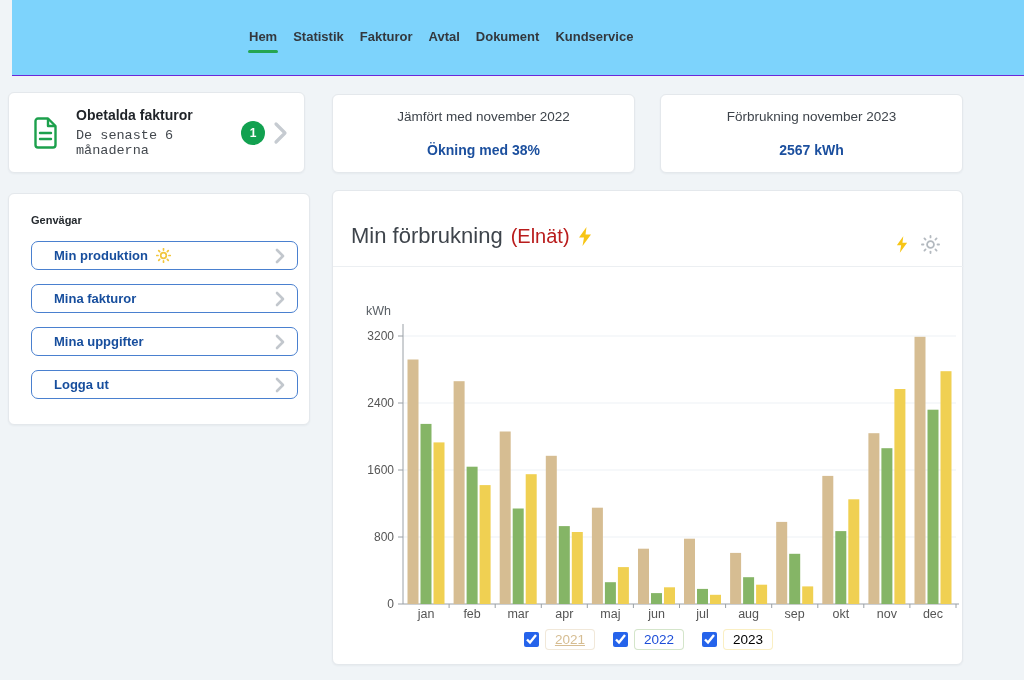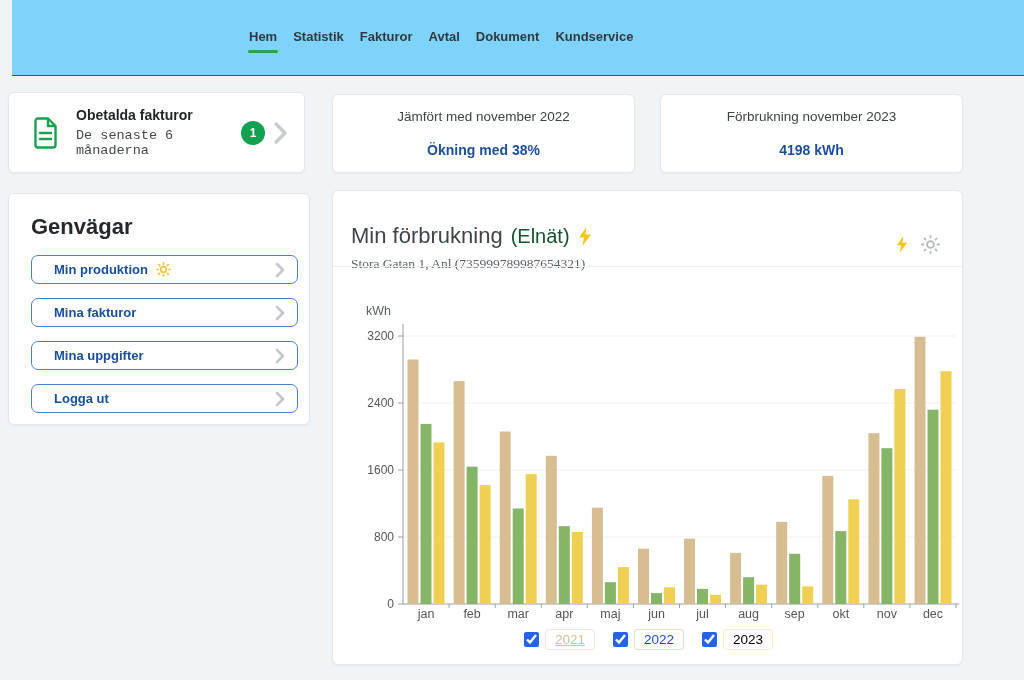--- a/index.html
+++ b/index.html
@@ -51,38 +51,38 @@
   
   .card-info { width:303px; height:79px; top:94px;
     display:flex; flex-direction:column; align-items:center; justify-content:center; gap:18px; }
   .card-comparison { left:332px; }
   .card-consumption { left:660px; }
   .info-line1 { font-size:13.5px; color:#3d434a; }
   .info-line2 { font-size:14px; font-weight:bold; color:#1b4f9e; }
 
   
   .shortcuts { left:8px; top:193px; width:302px; height:232px; padding:20px 22px; }
-  .shortcuts-title { font-size:22px; font-weight:bold; color:#24292e; margin-bottom:15px; }
+  .shortcuts-title { font-size:11px; font-weight:bold; color:#24292e; margin-bottom:15px; }
   .shortcut-btn {
     width:267px; height:29px; margin-bottom:14px; background:#fff;
     border:1.5px solid #4a80cf; border-radius:7px; cursor:pointer;
     display:flex; align-items:center; padding:0 12px 0 22px; gap:8px;
   }
   .shortcut-label { font-size:13px; font-weight:bold; color:#174e9d; }
   .shortcut-btn .spacer { flex:1; }
 
   .chev { stroke:#c2c7cd; stroke-width:2.6; fill:none; stroke-linecap:round; stroke-linejoin:round; }
   .chev-big { stroke:#c6cbd1; stroke-width:3.2; }
 
   
   .chart-card { left:332px; top:190px; width:631px; height:475px; }
   .chart-header { position:absolute; left:18px; top:32px; right:18px; }
   .chart-title-row { display:flex; align-items:baseline; gap:8px; }
   .chart-title { font-size:22px; font-weight:500; color:#3e444b; }
-  .chart-title-suffix { font-size:20px; color:#14532d; }
+  .chart-title-suffix { font-size:20px; color:#b91c1c; }
   .chart-subtitle {
     margin-top:7px; font-family:"Liberation Serif", serif;
     font-size:13.5px; color:#5b6166;
   }
   .chart-divider { position:absolute; left:0; top:75px; width:631px; height:1px; background:#eceff2; }
   .chart-toggles {
     position:absolute; right:22px; top:44px;
     display:flex; gap:13px; align-items:center;
   }
   .toggle-btn { cursor:pointer; display:flex; align-items:center; }
@@ -136,21 +136,21 @@
   </span>
 </section>
 
 <section class="card card-info card-comparison">
   <div class="info-line1">Jämfört med november 2022</div>
   <div class="info-line2">Ökning med 38%</div>
 </section>
 
 <section class="card card-info card-consumption">
   <div class="info-line1">Förbrukning november 2023</div>
-  <div class="info-line2">4198 kWh</div>
+  <div class="info-line2">2567 kWh</div>
 </section>
 
 <aside class="card shortcuts">
   <h2 class="shortcuts-title">Genvägar</h2>
 
   <button class="shortcut-btn">
     <span class="shortcut-label">Min produktion</span>
     <span style="display:flex;">
       <svg width="15" height="15" viewBox="0 0 16 16">
         <circle cx="8" cy="8" r="3" fill="none" stroke="#f2c63c" stroke-width="1.8"></circle>
@@ -209,21 +209,20 @@
   <div class="chart-header">
     <div class="chart-title-row">
       <span class="chart-title">Min förbrukning</span>
       <span class="chart-title-suffix">(Elnät)</span>
       <span style="display:flex; align-self:center;">
         <svg width="14" height="19" viewBox="0 0 14 19">
             <polygon points="8.5,0 1,10.5 6,10.5 4.5,19 13,7.5 7.5,7.5" fill="#f7c515"></polygon>
           </svg>
       </span>
     </div>
-    <div class="chart-subtitle">Stora Gatan 1, Anl (735999789987654321)</div>
   </div>
 
   <div class="chart-toggles">
     <span class="toggle-btn">
       <svg width="12" height="17" viewBox="0 0 14 19">
           <polygon points="8.5,0 1,10.5 6,10.5 4.5,19 13,7.5 7.5,7.5" fill="#f7c515"></polygon>
         </svg>
     </span>
     <span class="toggle-btn">
       <svg width="19" height="19" viewBox="0 0 20 20">

